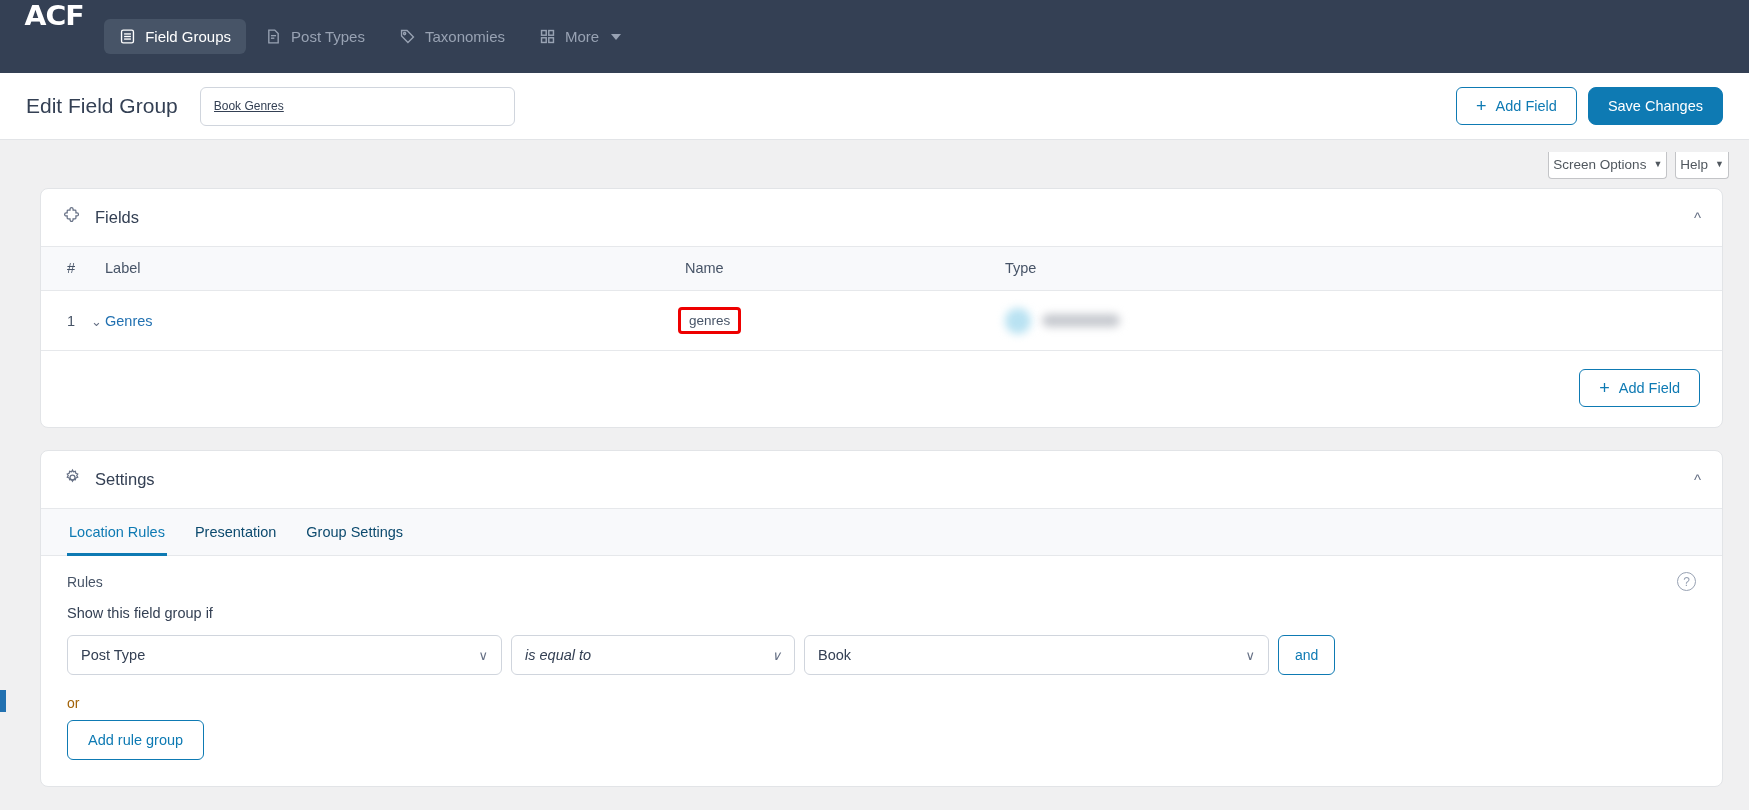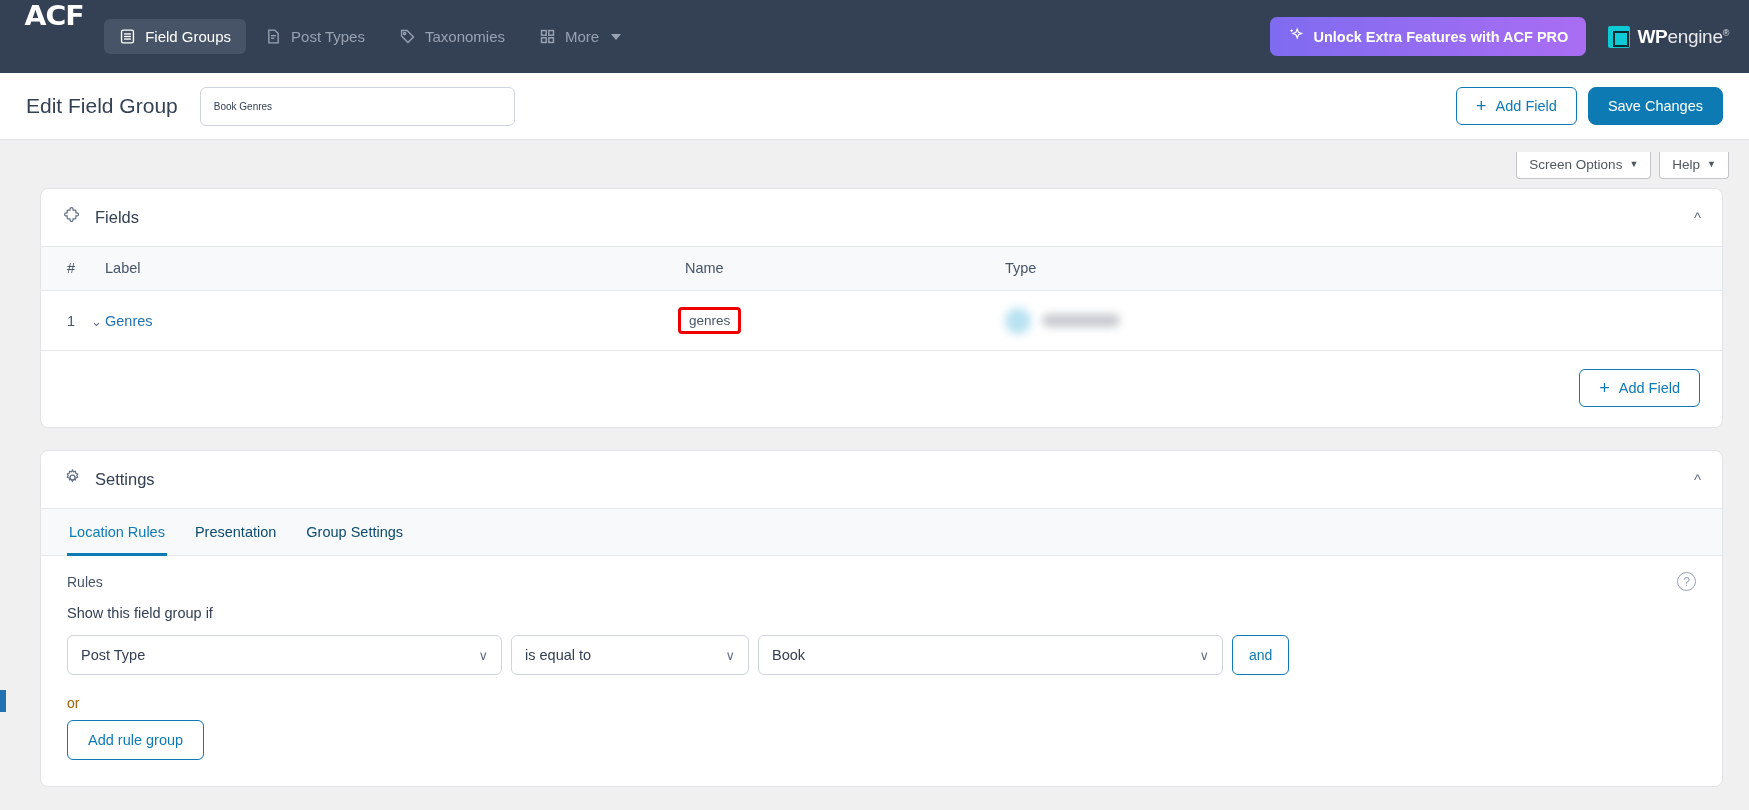--- a/index.html
+++ b/index.html
@@ -103,24 +103,25 @@
     font-weight: 400;
     margin-right: 22px;
     white-space: nowrap;
   }
   .title-input {
     width: 315px;
     height: 39px;
     border: 1px solid #d0d5dd;
     border-radius: 6px;
     padding: 0 13px;
-    font-size: 10px;
+    font-size: 12px;
     color: #344054;
     font-family: "Liberation Sans", sans-serif;
     outline: none;
+    text-decoration: underline;
   }
   .sub-header-right {
     margin-left: auto;
     display: flex; align-items: center; gap: 11px;
   }
   .btn-outline {
     display: flex; align-items: center; gap: 9px;
     border: 1px solid #0e7ab3;
     color: #0e7ab3;
     background: #fff;
@@ -149,21 +150,21 @@
     align-items: center;
     gap: 8px;
     padding: 8px 20px 0 0;
     height: 42px;
   }
   .screen-tab {
     background: #fff;
     border: 1px solid #c3c4c7;
     border-top: none;
     border-radius: 0 0 4px 4px;
-    padding: 5px 12px 6px;
+    padding: 5px 4px 6px;
     font-size: 13.5px;
     color: #50575e;
     display: flex; align-items: center; gap: 7px;
     cursor: pointer;
   }
   .tri { font-size: 9px; }
 
   
   .content { padding: 6px 26px 0 40px; }
 
@@ -287,21 +288,21 @@
     border: 1px solid #d0d5dd;
     border-radius: 6px;
     background: #fff;
     display: flex; align-items: center;
     padding: 0 13px;
     font-size: 14.5px;
     color: #344054;
     cursor: pointer;
   }
   .sel-param { width: 435px; }
-  .sel-op    { width: 238px; }
+  .sel-op    { width: 284px; font-style: italic; }
   .sel-val   { width: 465px; }
   .sel-chev {
     margin-left: auto;
     color: #667085;
     font-size: 13px;
     line-height: 1;
   }
   .and-btn {
     border: 1px solid #0e7ab3;
     color: #0e7ab3;
@@ -384,38 +385,20 @@
             <rect x="11.5" y="3" width="5.5" height="5.5"></rect>
           <rect x="3" y="11.5" width="5.5" height="5.5"></rect>
             <rect x="11.5" y="11.5" width="5.5" height="5.5"></rect>
         </svg>
       </span>
       <span>More</span>
       <span class="caret-down"></span>
     </div>
   </div>
 
-  <div class="acf-bar-right">
-    <div class="pro-btn">
-      <span>
-        <svg width="16" height="16" viewBox="0 0 20 20" fill="none" stroke="#ffffff" stroke-width="1.5">
-          <path d="M11.5 2.5l1.6 4 4 1.6-4 1.6-1.6 4-1.6-4-4-1.6 4-1.6z"></path>
-          <path d="M4.5 3v3M3 4.5h3"></path>
-        </svg>
-      </span>
-      <span>Unlock Extra Features with ACF PRO</span>
-    </div>
-
-    <div class="wpengine">
-      <span class="wpe-mark"></span>
-      <span class="wpe-text">
-        <b>WP</b><span>engine</span><span class="wpe-reg">®</span>
-      </span>
-    </div>
-  </div>
 </div>
 
 <div class="sub-header">
   <div class="page-title">Edit Field Group</div>
   <input class="title-input" value="Book Genres" style="">
   <div class="sub-header-right">
     <div class="btn-outline">
       <span class="plus-ico">+</span>
       <span>Add Field</span>
     </div>

